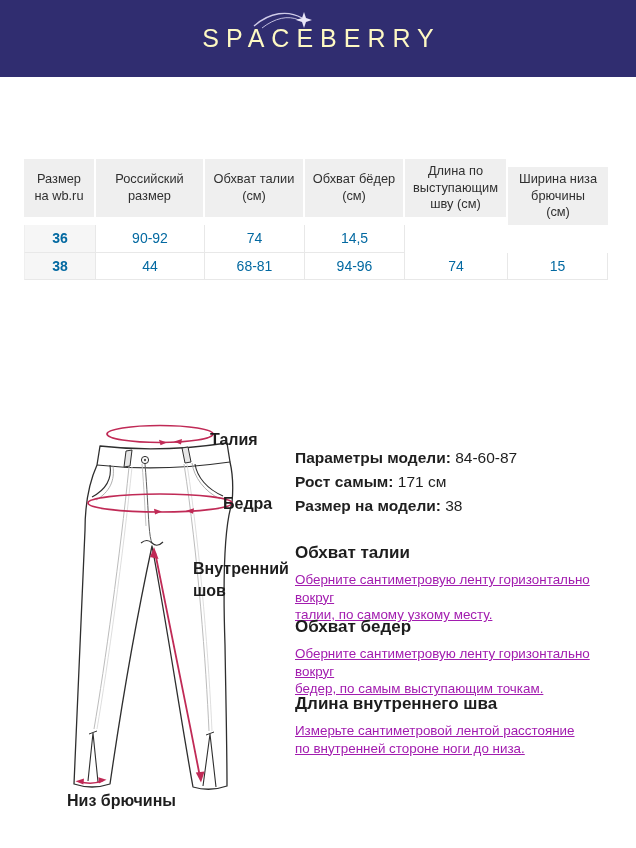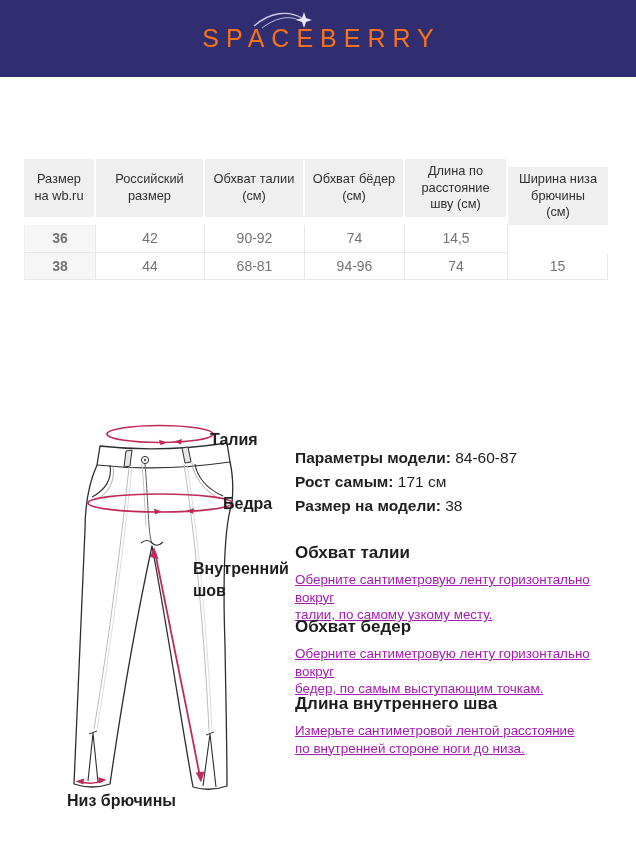--- a/index.html
+++ b/index.html
@@ -6,36 +6,36 @@
   body{
     width:636px;height:848px;position:relative;background:#ffffff;
     font-family:"Liberation Sans", sans-serif;overflow:hidden;
     -webkit-font-smoothing:antialiased;
   }
   
   .band{position:absolute;left:0;top:0;width:636px;height:77px;background:#302d70;}
   .logo{
     position:absolute;left:0;top:0;width:100%;height:77px;
     display:flex;align-items:center;justify-content:center;
-    color:#f97316;font-size:25px;font-weight:400;letter-spacing:7px;
+    color:#fef9c3;font-size:25px;font-weight:400;letter-spacing:7px;
     padding-left:7px;box-sizing:border-box;
   }
   .comet{position:absolute;left:250px;top:6px;}
   
   .size-table{position:absolute;left:24px;top:159px;width:584px;}
   .trow{display:grid;grid-template-columns:72px 109px 100px 100px 103px 100px;}
   .th{
     background:#efefef;height:58px;display:flex;align-items:center;justify-content:center;
     text-align:center;font-size:12.8px;line-height:1.32;color:#303030;
     white-space:pre-line;border-right:2px solid #ffffff;box-sizing:border-box;
   }
   .th:last-child{border-right:none;margin-top:8px;}
   .td{
     background:#ffffff;height:27.5px;display:flex;align-items:center;justify-content:center;
-    font-size:14px;color:#737373;border-right:1px solid #e8e8e8;border-bottom:1px solid #e8e8e8;
+    font-size:14px;color:#0369a1;border-right:1px solid #e8e8e8;border-bottom:1px solid #e8e8e8;
     box-sizing:border-box;
   }
   .trow.body .td:first-child{background:#f6f6f6;font-weight:bold;border-left:1px solid #efefef;}
   .trow.body:first-of-type .td{border-top:1px solid #f1f1f1;}
   
   .diagram{position:absolute;left:55px;top:415px;}
   .diagram text{font-family:"Liberation Sans", sans-serif;font-weight:bold;fill:#1d1d1d;}
   
   .model-info{position:absolute;left:295px;top:446px;font-size:15.5px;line-height:24px;color:#1f1f1f;}
   .model-info b{font-weight:bold;}
@@ -60,29 +60,28 @@
   <div class="trow head">
     <div class="th">Размер
 на wb.ru</div>
     <div class="th">Российский
 размер</div>
     <div class="th">Обхват талии
 (см)</div>
     <div class="th">Обхват бёдер
 (см)</div>
     <div class="th">Длина по
-расстояние
+выступающим
 шву (см)</div>
     <div class="th">Ширина низа
 брючины
 (см)</div>
   </div>
   <div class="trow body">
     <div class="td">36</div>
-    <div class="td">42</div>
     <div class="td">90-92</div>
     <div class="td">74</div>
     <div class="td">14,5</div>
   </div>
   <div class="trow body">
     <div class="td">38</div>
     <div class="td">44</div>
     <div class="td">68-81</div>
     <div class="td">94-96</div>
     <div class="td">74</div>

